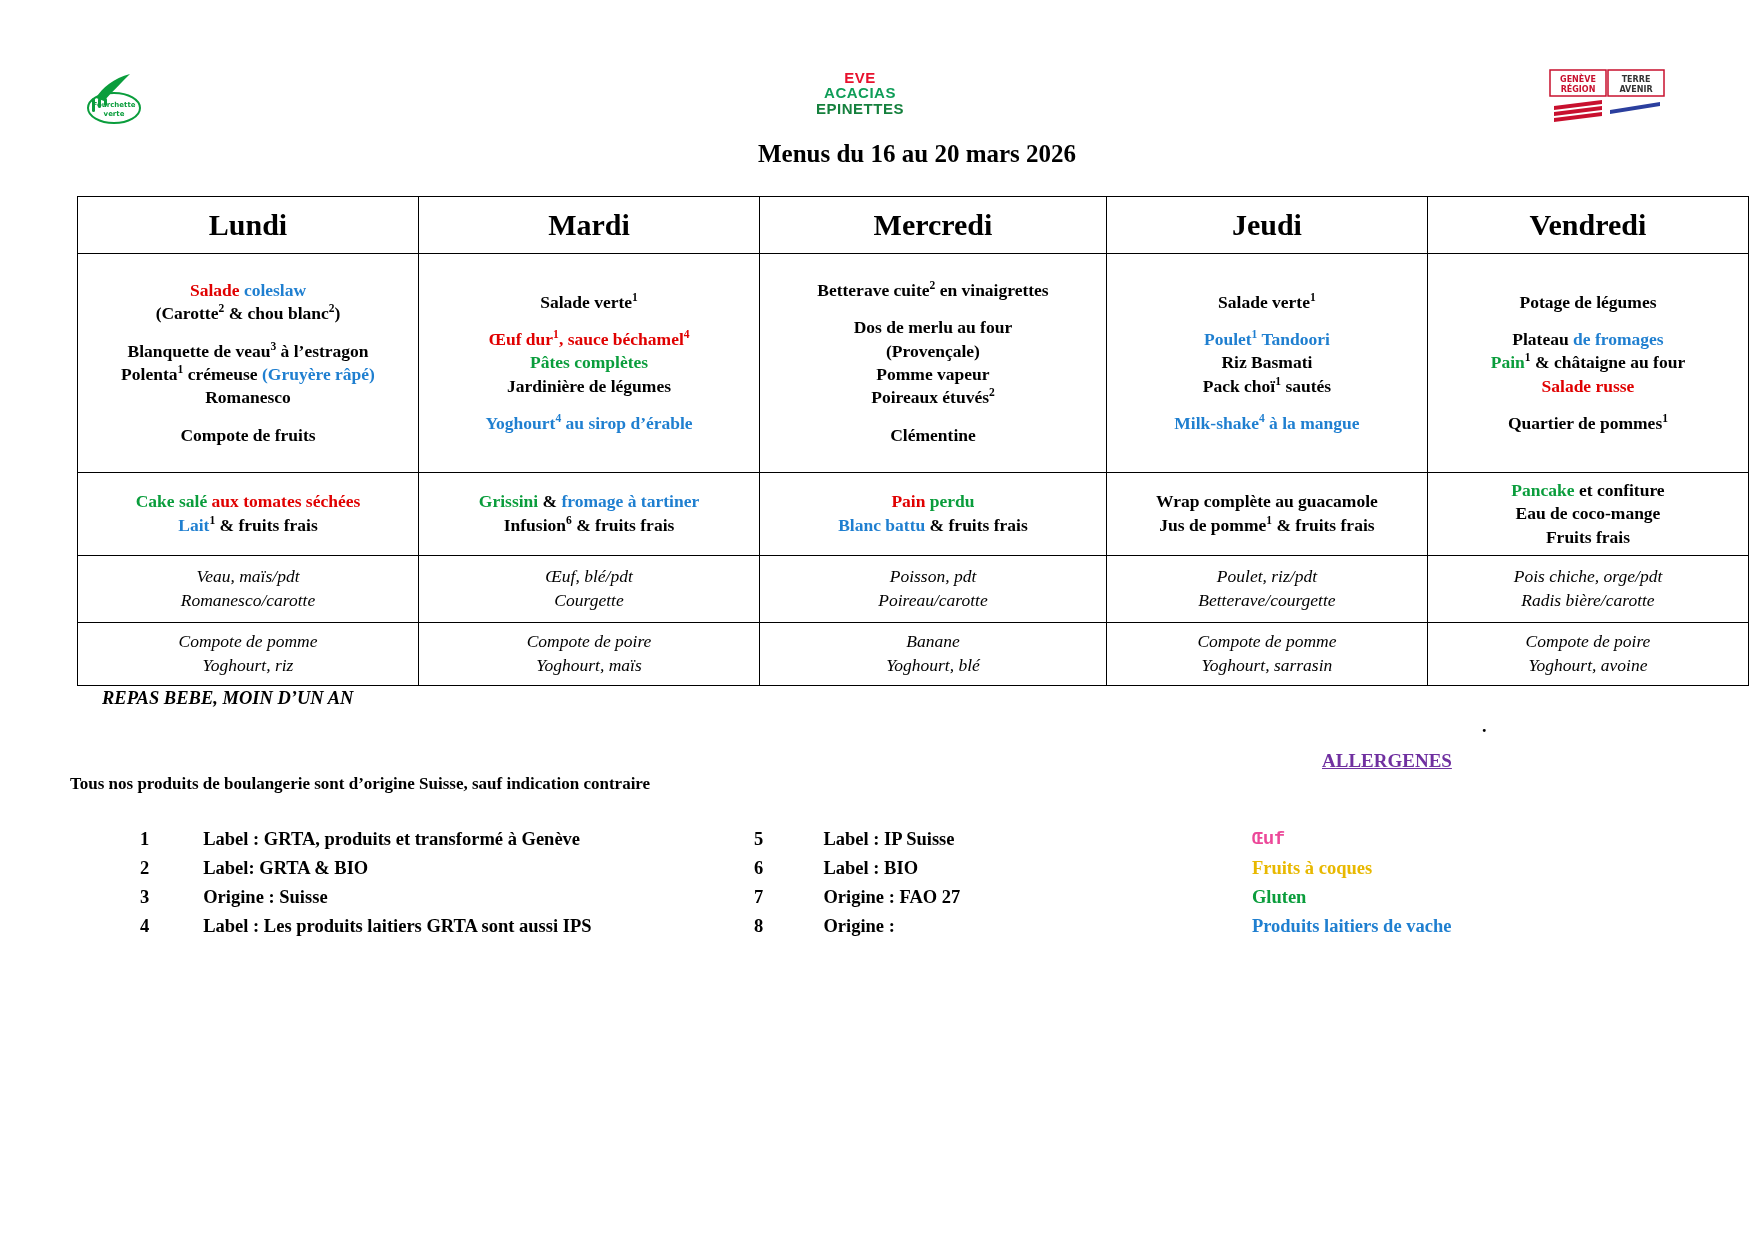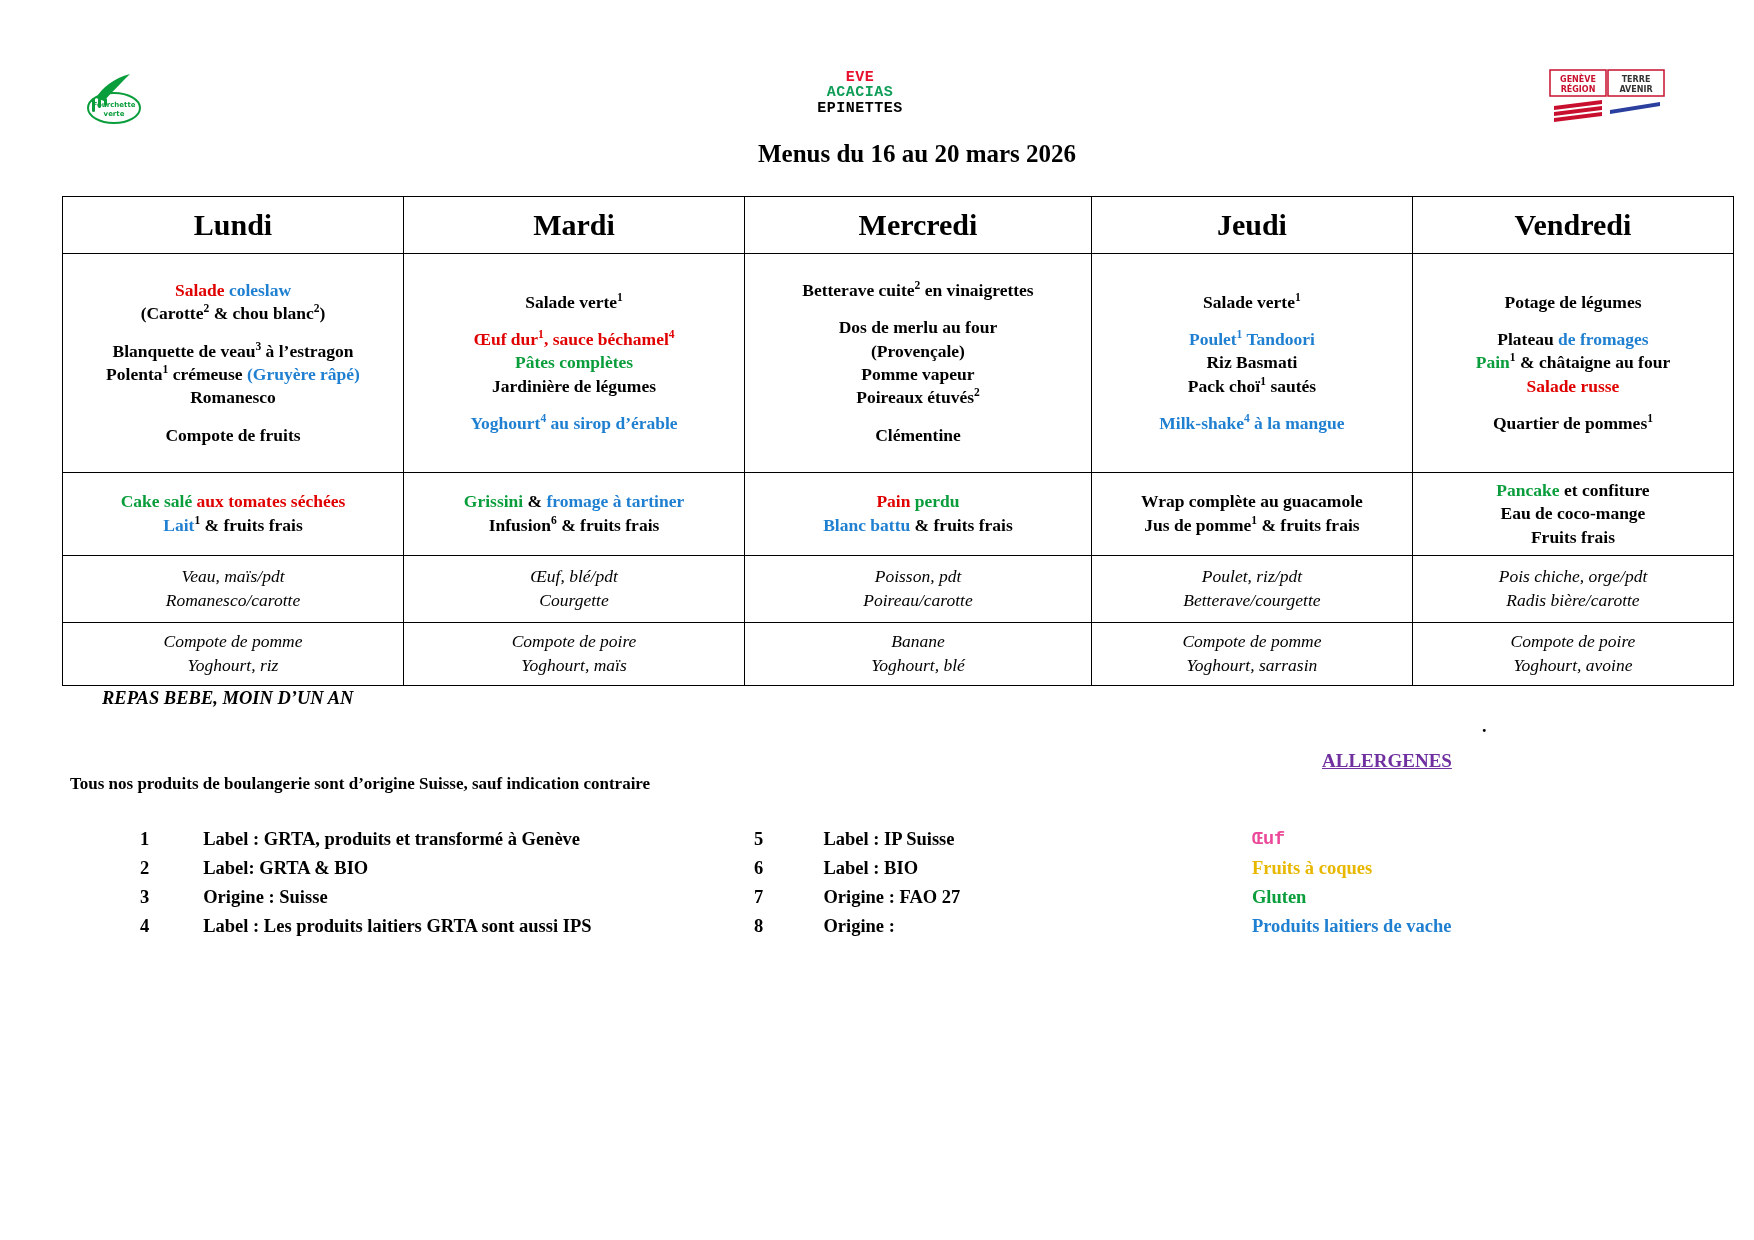--- a/index.html
+++ b/index.html
@@ -32,28 +32,28 @@
   .logo-left svg { display: block; }
 
   .logo-center {
     position: absolute;
     left: 795px;
     top: 70px;
     width: 130px;
     height: 48px;
     text-align: center;
     line-height: 1.02;
-    font-family: Liberation Mono, monospace;
+    font-family: Liberation Sans, sans-serif;
     font-weight: bold;
     font-size: 15px;
     letter-spacing: 0.5px;
   }
   .logo-center .l1 { color: #e8112d; }
   .logo-center .l2 { color: #0f9d58; }
-  .logo-center .l3 { color: #000000; }
+  .logo-center .l3 { color: #15803d; }
 
   .logo-right {
     position: absolute;
     left: 1548px;
     top: 66px;
     width: 120px;
     height: 64px;
   }
 
   
@@ -74,21 +74,21 @@
     width: 1754px;
     text-align: center;
     font-size: 19px;
     font-weight: bold;
     font-style: italic;
   }
 
   
   table.menu {
     position: absolute;
-    left: 62px;
+    left: 77px;
     top: 196px;
     width: 1672px;
     border-collapse: collapse;
     table-layout: fixed;
   }
   table.menu td {
     border: 1.6px solid #000000;
     vertical-align: middle;
     text-align: center;
     padding: 4px 6px;

